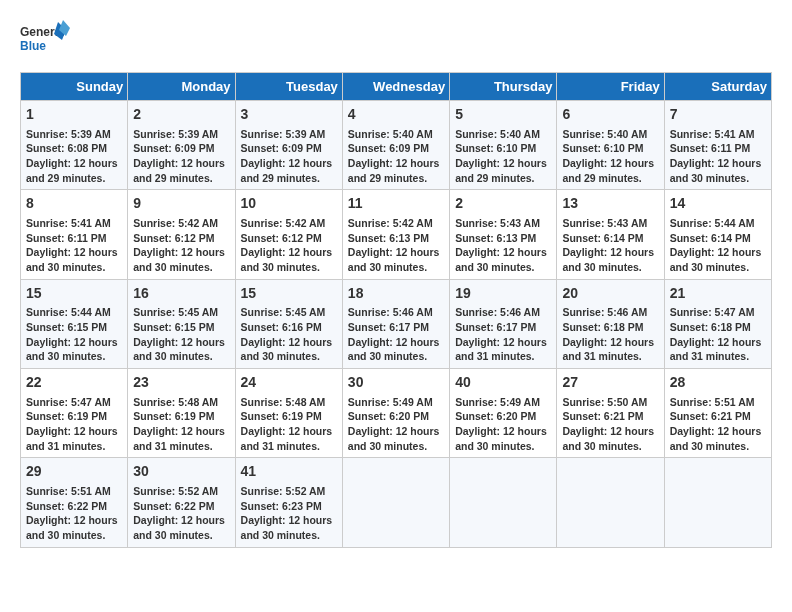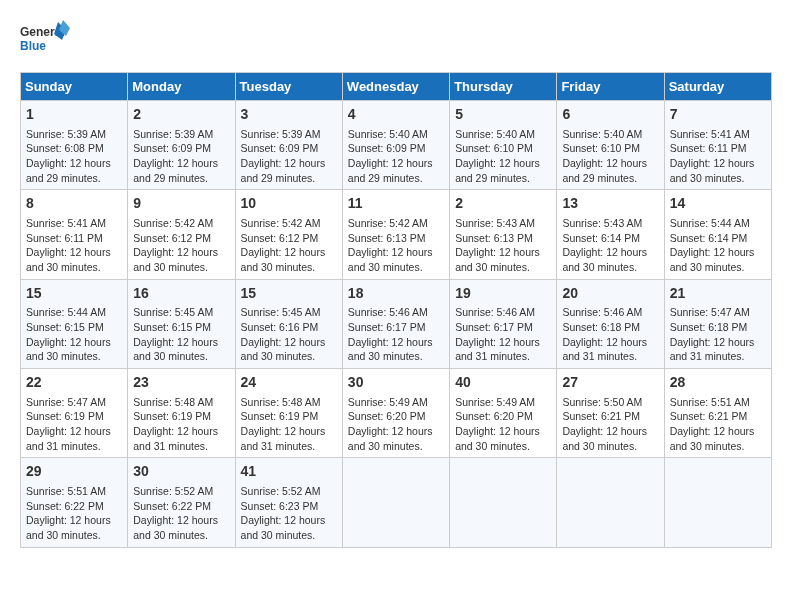--- a/index.html
+++ b/index.html
@@ -35,21 +35,21 @@
     }
     .calendar {
       width: 100%;
       border-collapse: collapse;
       font-size: 11px;
     }
     .calendar thead th {
       background-color: #1a6fba;
       color: white;
       padding: 6px 4px;
-      text-align: left;
+      text-align: right;
       font-size: 13px;
       font-weight: bold;
       border: 1px solid #ccc;
     }
     .calendar tbody td {
       vertical-align: top;
       padding: 4px 5px;
       border: 1px solid #ccc;
       width: calc(100% / 7);
       min-height: 80px;
@@ -65,20 +65,21 @@
     .day-number {
       font-size: 14px;
       font-weight: bold;
       color: #333;
       display: block;
       margin-bottom: 2px;
     }
     .day-info {
       color: #333;
       font-size: 10.5px;
+      font-weight: bold;
     }
     .empty-cell {
       background: #f5f8fc;
     }
   </style>
 </head>
 <body>
 
 <div class="header-area">
   <div class="logo">

